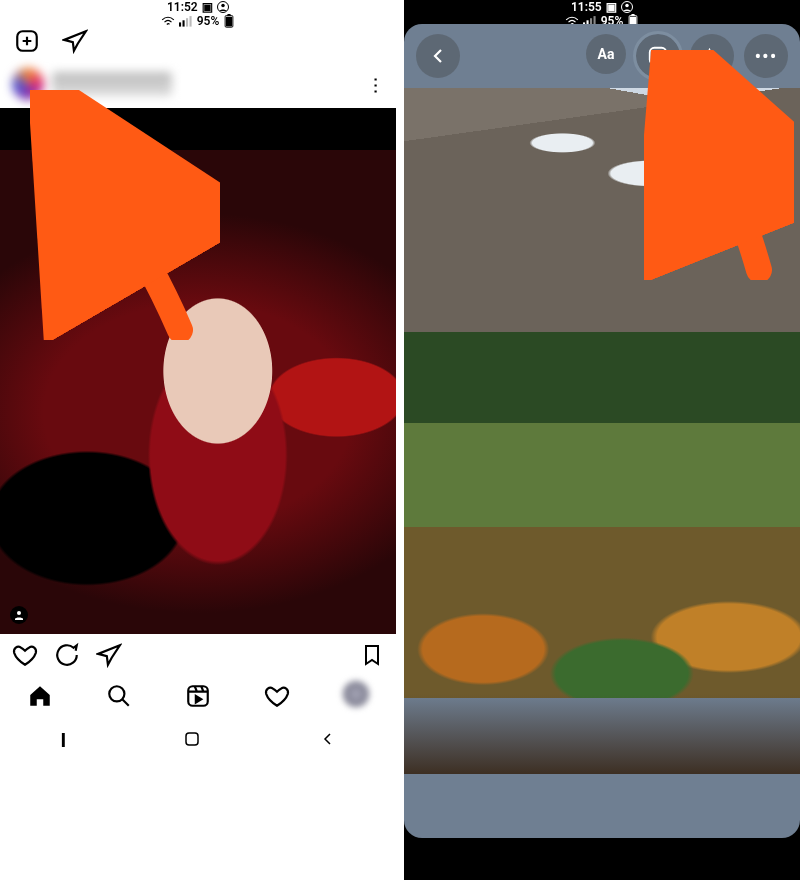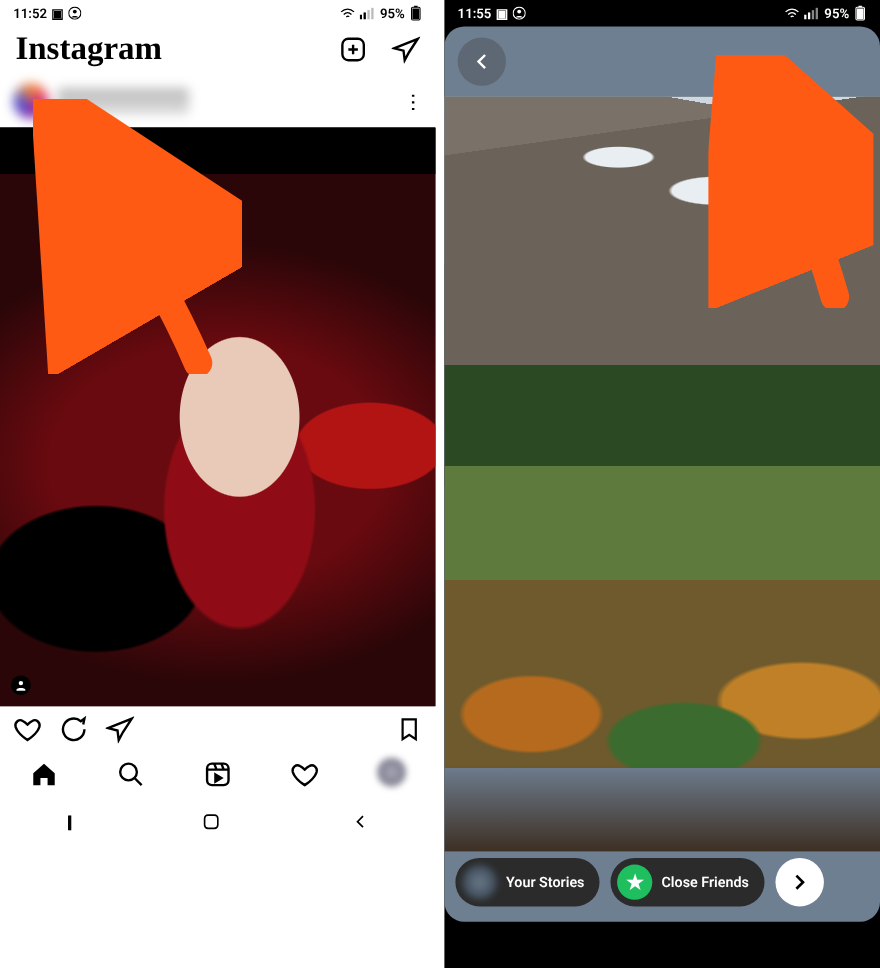--- a/index.html
+++ b/index.html
@@ -3,21 +3,21 @@
 <meta charset="utf-8">
 <style>
   * { box-sizing: border-box; margin: 0; padding: 0; }
   body { font-family: -apple-system, BlinkMacSystemFont, "Segoe UI", Roboto, Helvetica, Arial, sans-serif; background:#eee; }
   .stage { width:800px; height:880px; display:flex; gap:8px; background:#fff; }
   .phone { position:relative; width:396px; height:880px; overflow:hidden; }
   .phone.left  { background:#fff; }
   .phone.right { background:#000; }
 
   
-  .sbar { height:24px; display:flex; justify-content:space-between; align-items:center; padding:0 12px; font-size:12px; font-weight:600; }
+  .sbar { height:24px; display:flex; justify-content:space-between; align-items:center; padding:0 12px; font-size:12px; font-weight:600;flex-direction:column; }
   .sbar .lgroup, .sbar .rgroup { display:flex; align-items:center; gap:4px; }
   .sbar.dark { color:#000; }
   .sbar.light{ color:#fff; }
 
   
   .ig-head { display:flex; justify-content:space-between; align-items:center; padding:4px 14px 6px; }
   .ig-logo { font-family: "Brush Script MT","Segoe Script",cursive; font-size:30px; font-weight:700; }
   .ig-actions { display:flex; gap:22px; align-items:center; }
 
   
@@ -144,21 +144,20 @@
           <svg width="12" height="14" viewBox="0 0 12 18">
               <rect x="1" y="2" width="10" height="15" rx="1.5" fill="none" stroke="#000" stroke-width="1.2"></rect>
               <rect x="4" y="0" width="4" height="2" fill="#000"></rect>
               <rect x="2" y="3.5" width="8" height="12.5" fill="#000"></rect>
             </svg>
         </span>
       </div>
     </div>
 
     <div class="ig-head">
-      <span class="ig-logo">Instagram</span>
       <div class="ig-actions">
         <span>
           <svg width="26" height="26" viewBox="0 0 24 24" fill="none" stroke="#000" stroke-width="2">
               <rect x="3" y="3" width="18" height="18" rx="5"></rect>
               <path d="M12 8v8M8 12h8"></path>
             </svg>
         </span>
         <span>
           <svg width="26" height="26" viewBox="0 0 24 24" fill="none" stroke="#000" stroke-width="2">
               <path d="M22 3 2 11l8 2 1 8 3.5-6.5L22 3z"></path>
@@ -300,40 +299,47 @@
       </div>
     </div>
 
     <div class="editor">
       <div class="topbar">
         <div class="circle-btn">
           <svg width="18" height="18" viewBox="0 0 18 18" fill="none" stroke="#fff" stroke-width="2.2">
               <path d="M12 3 6 9l6 6"></path>
             </svg>
         </div>
+        <div class="tbgrp">
+          <div class="circle-btn small">
+            <span>Aa</span>
+          </div>
+          <div class="circle-btn highlight">
+            <svg width="22" height="22" viewBox="0 0 24 24" fill="none" stroke="#fff" stroke-width="2">
+                <rect x="3" y="3" width="18" height="18" rx="5"></rect>
+                <circle cx="9" cy="10" r="1.2" fill="#fff"></circle>
+                <circle cx="15" cy="10" r="1.2" fill="#fff"></circle>
+                <path d="M8 15c1.5 2 6.5 2 8 0"></path>
+                <path d="M14 20l7-7v3a4 4 0 0 1-4 4z" fill="#fff" stroke="none" opacity="0.35"></path>
+              </svg>
+          </div>
+          <div class="circle-btn">
+            <svg width="20" height="20" viewBox="0 0 24 24" fill="#fff">
+                <path d="M9 2l1.5 3.5L14 7l-3.5 1.5L9 12l-1.5-3.5L4 7l3.5-1.5zM18 12l1 2.3 2.3 1-2.3 1L18 18.6l-1-2.3-2.3-1 2.3-1zM6 16l.8 1.8L8.6 18.6l-1.8.8L6 21.2l-.8-1.8L3.4 18.6l1.8-.8z"></path>
+              </svg>
+          </div>
+          <div class="circle-btn">
+            <span style="font-size:20px;letter-spacing:1px;">•••</span>
+          </div>
+        </div>
       </div>
 
       <div class="canvas"></div>
       <div class="fadestrip"></div>
 
-      <div class="sharebar">
-        <div class="pill">
-          <div class="pav blurav"></div>
-          <span>Your Stories</span>
-        </div>
-        <div class="pill">
-          <div class="pav star">★</div>
-          <span>Close Friends</span>
-        </div>
-        <div class="nextbtn">
-          <svg width="18" height="18" viewBox="0 0 18 18" fill="none" stroke="#000" stroke-width="2.4">
-              <path d="M6 3l6 6-6 6"></path>
-            </svg>
-        </div>
-      </div>
     </div>
 
     <div class="sysnav light">
       <span style="letter-spacing:-3px;">|||</span>
       <span>
           <svg width="16" height="16" viewBox="0 0 16 16" fill="none" stroke="#fff" stroke-width="1.5">
             <rect x="2" y="2" width="12" height="12" rx="3"></rect>
           </svg>
         </span>
       <span>

